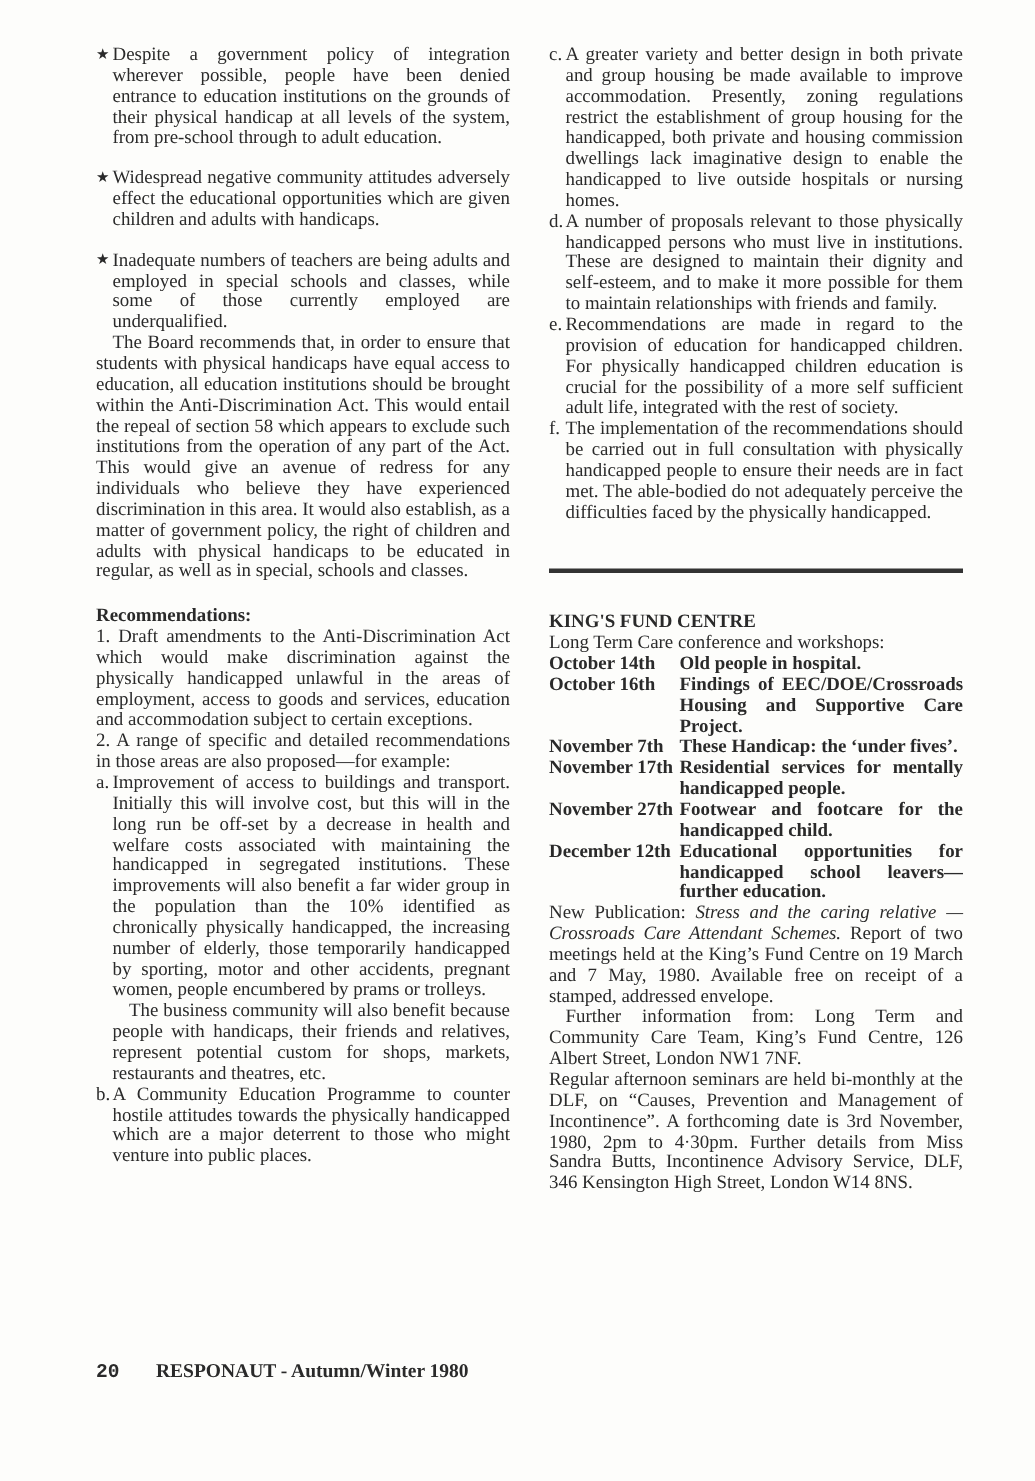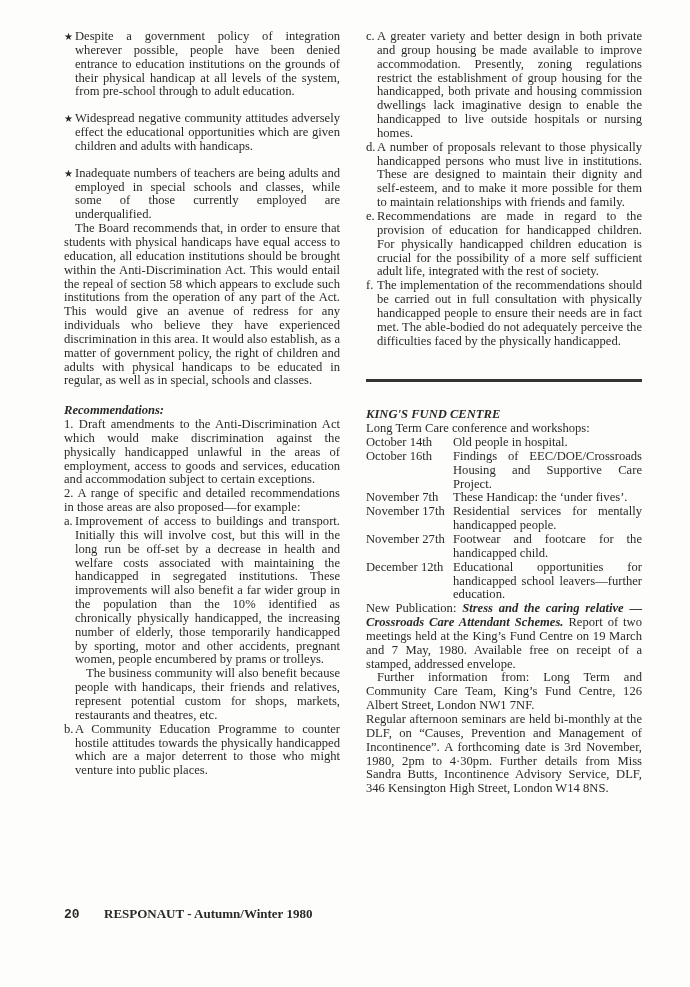--- a/index.html
+++ b/index.html
@@ -12,28 +12,28 @@
   #left { left: 64px; top: 30px; width: 276px; }
   #right { left: 366px; top: 30px; width: 276px; }
   p { margin: 0; }
   .bullet { position: relative; padding-left: 11px; margin-bottom: 13px; }
   .bullet .star { position: absolute; left: 0; top: 0; font-size: 10px; }
   .bullet.last { margin-bottom: 0; }
   .indent { text-indent: 11px; font-family: Liberation Serif, serif; }
   .item { position: relative; padding-left: 11px; }
   .item .lbl { position: absolute; left: 0; top: 0; }
   .subpara { padding-left: 11px; text-indent: 11px; }
-  h3 { margin: 0; font-size: 12.6px; font-weight: bold; font-style: italic; }
+  h3 { margin: 0; font-size: 12.6px; font-weight: bold; }
   #recs-head { margin-top: 16px; }
   .rule { height: 3px; background: #333; margin-top: 31px; margin-bottom: 26px; }
-  .sched { display: table; width: 100%; }
+  .sched { display: table; width: 100%; font-weight: bold; }
   .row { display: table-row; }
   .row .d { display: table-cell; width: 87px; white-space: nowrap; vertical-align: top; text-align: left; }
   .row .t { display: table-cell; vertical-align: top; }
-  em { font-style: italic; font-weight: bold; }
+  em { font-style: italic; }
   #dlf-head { margin-top: 17px; }
   #footer { position: absolute; left: 64px; top: 907px; font-weight: bold; font-size: 13px; }
   #footer .pn { display: inline-block; width: 40px; font-family: Liberation Mono, monospace; }
 </style>
 </head>
 <body>
 
 <div id="left" class="col">
   <p class="bullet">
     <span class="star">★</span>

